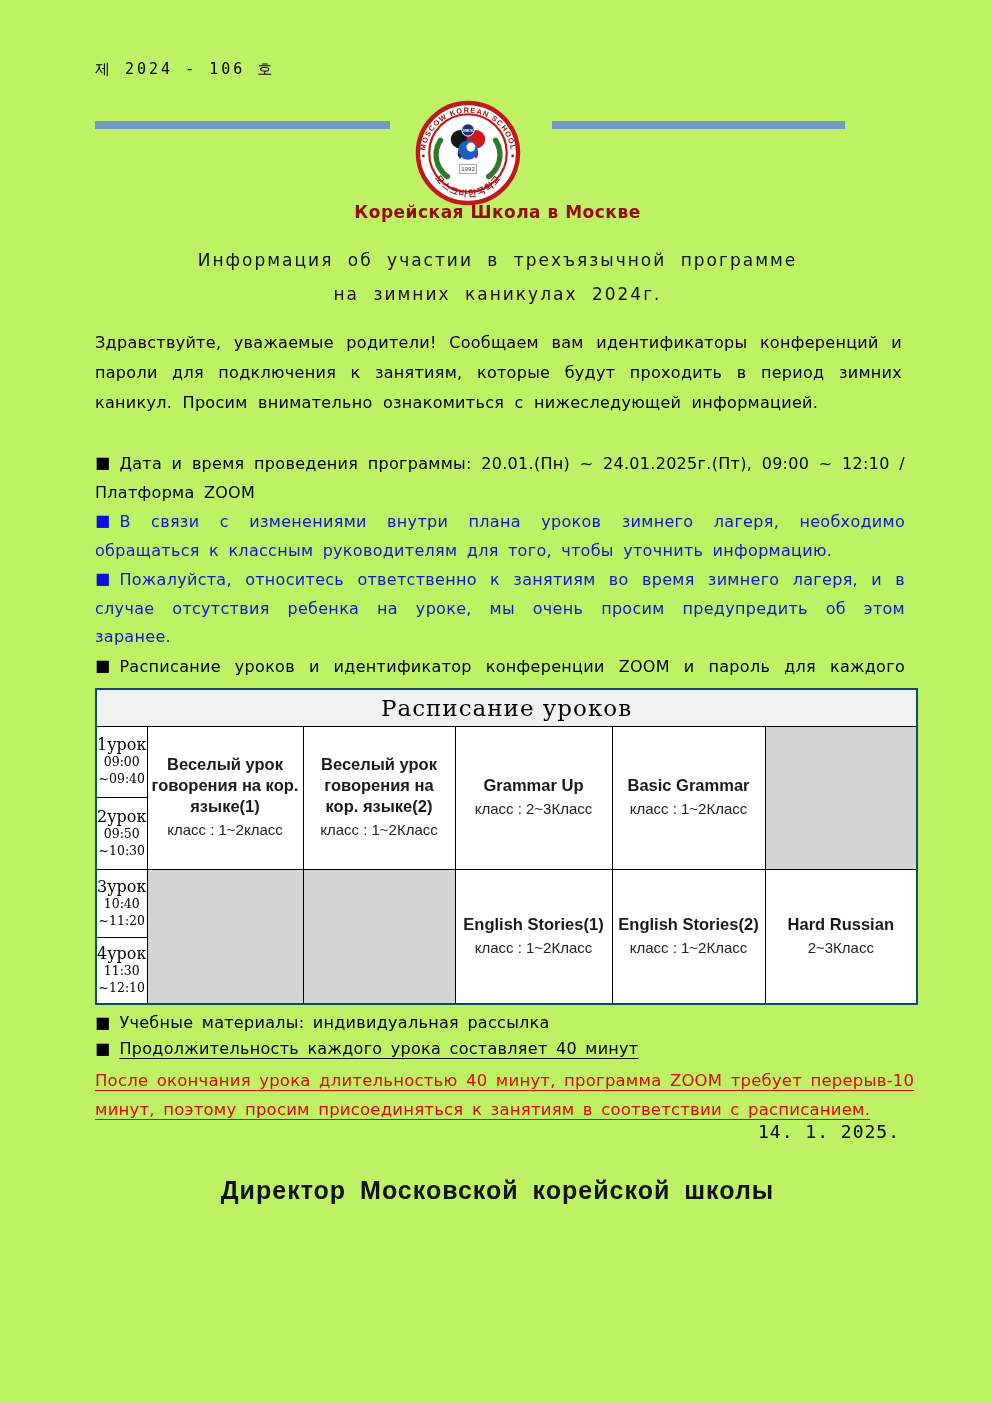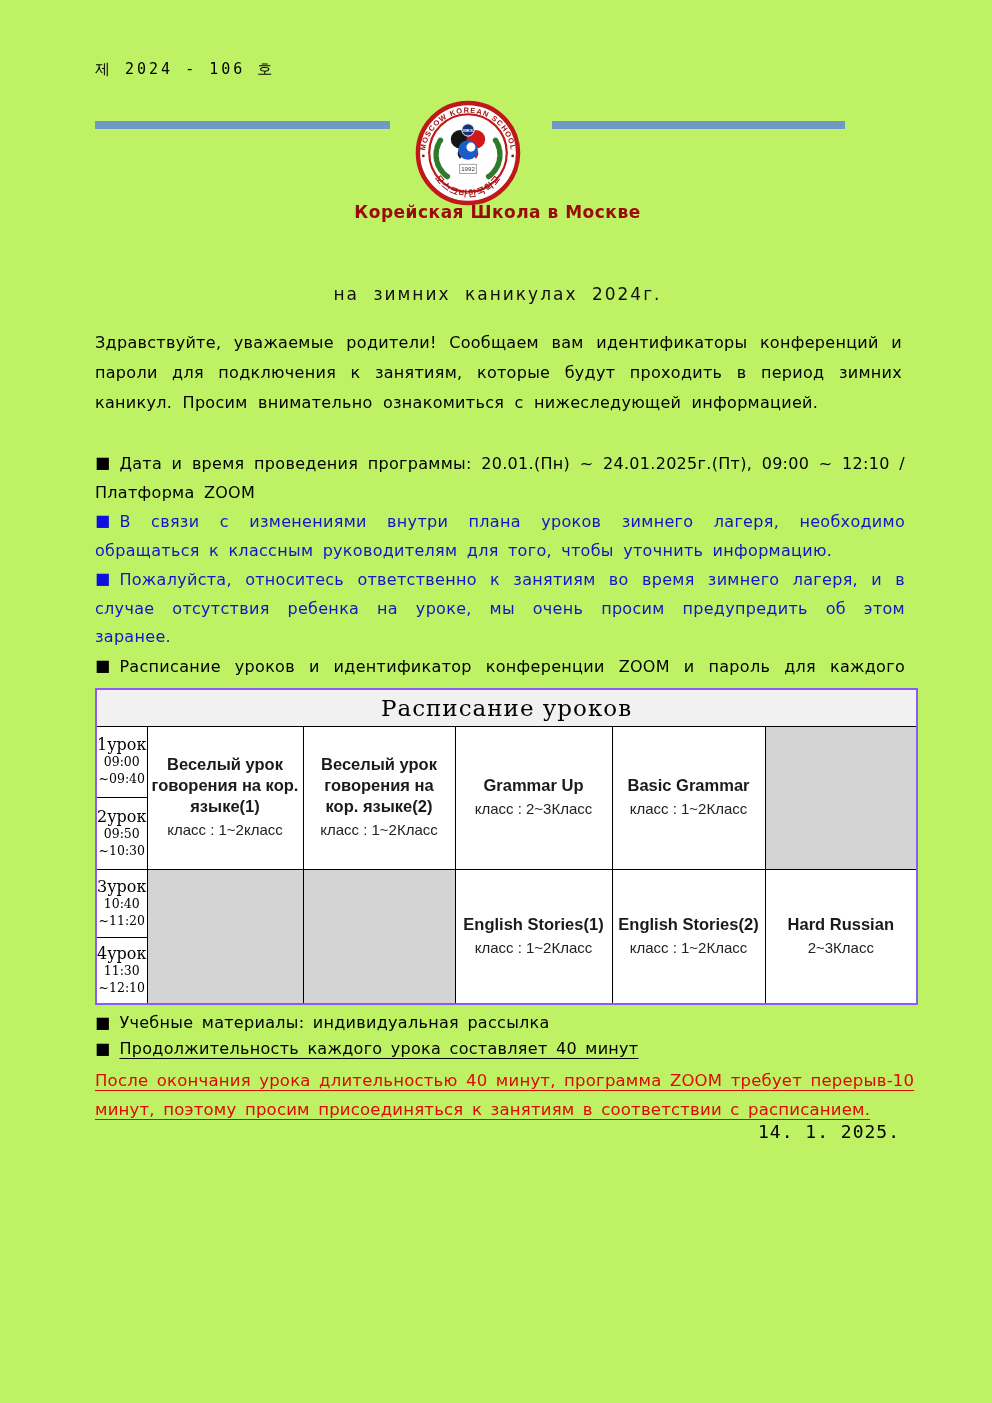--- a/index.html
+++ b/index.html
@@ -53,21 +53,21 @@
   }
   .notice .bullet { display:inline-block; margin-right:9px; transform:translateY(-1px); }
   .notice.blue { color:#1414C8; }
   .notice.blue .bullet { color:#0F0FE0; }
   .notice.black { color:#000; }
 
   
   .schedule-wrap { position:absolute; left:95px; top:688px; }
   table.schedule {
     border-collapse:collapse; table-layout:fixed;
-    width:821px; border:2px solid #8b5cf6;
+    width:821px; border:2px solid #0c4a6e;
     background:#fff;
   }
   table.schedule td { border:1px solid #000; vertical-align:middle; }
   td.thead {
     height:37px; background:#F1F1F1; text-align:center;
     font-family:"DejaVu Serif", serif; font-size:23px; letter-spacing:1px;
   }
   td.time {
     text-align:center; font-size:12.5px; line-height:17px;
     font-family:"DejaVu Serif", serif;
@@ -157,20 +157,21 @@
       </g>
       <circle cx="55" cy="31.5" r="6.3" fill="#15337E" stroke="#ffffff" stroke-width="1"></circle>
       <text x="55" y="33.7" font-family="Liberation Sans, sans-serif" font-size="4.4" font-weight="bold" fill="#ffffff" text-anchor="middle">MKS</text>
       <rect x="46.5" y="66.5" width="17" height="9.5" fill="#ffffff" stroke="#8a8a8a" stroke-width="0.8"></rect>
       <text x="55" y="73.7" font-family="Liberation Sans, sans-serif" font-size="6.2" fill="#333" text-anchor="middle">1992</text>
     </svg>
   </div>
 
   <div class="school-name">Корейская Школа в Москве</div>
 
+  <div class="title-line title-1">Информация об участии в трехъязычной программе</div>
   <div class="title-line title-2">на зимних каникулах 2024г.</div>
 
   <div class="greeting">Здравствуйте, уважаемые родители! Сообщаем вам идентификаторы конференций и пароли для подключения к занятиям, которые будут проходить в период зимних каникул. Просим внимательно ознакомиться с нижеследующей информацией.</div>
 
   <div class="notices">
     <div class="notice black"><span class="bullet">■</span><span>Дата и время проведения программы: 20.01.(Пн) ~ 24.01.2025г.(Пт), 09:00 ~ 12:10 / Платформа ZOOM</span></div>
     <div class="notice blue"><span class="bullet">■</span><span>В связи с изменениями внутри плана уроков зимнего лагеря, необходимо обращаться к классным руководителям для того, чтобы уточнить информацию.</span></div>
     <div class="notice blue"><span class="bullet">■</span><span>Пожалуйста, относитесь ответственно к занятиям во время зимнего лагеря, и в случае отсутствия ребенка на уроке, мы очень просим предупредить об этом заранее.</span></div>
     <div class="notice black"><span class="bullet">■</span><span>Расписание уроков и идентификатор конференции ZOOM и пароль для каждого занятия.</span></div>
   </div>
@@ -252,14 +253,15 @@
       </table>
   </div>
 
   <div class="foot-note note-1"><span class="bullet">■</span><span>Учебные материалы: индивидуальная рассылка</span></div>
   <div class="foot-note note-2"><span class="bullet">■</span><span class="underlined">Продолжительность каждого урока составляет 40 минут</span></div>
 
   <div class="warning warn-1"><span class="underlined">После окончания урока длительностью 40 минут, программа ZOOM требует перерыв-10</span></div>
   <div class="warning warn-2"><span class="underlined">минут, поэтому просим присоединяться к занятиям в соответствии с расписанием.</span></div>
 
   <div class="date-line">14. 1. 2025.</div>
+  <div class="signature-line">Директор Московской корейской школы</div>
 
 </div>
 
 </body></html>

